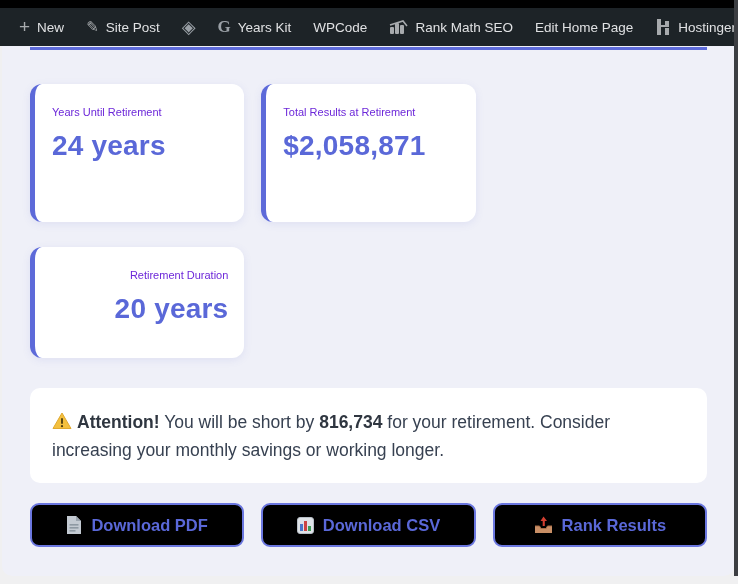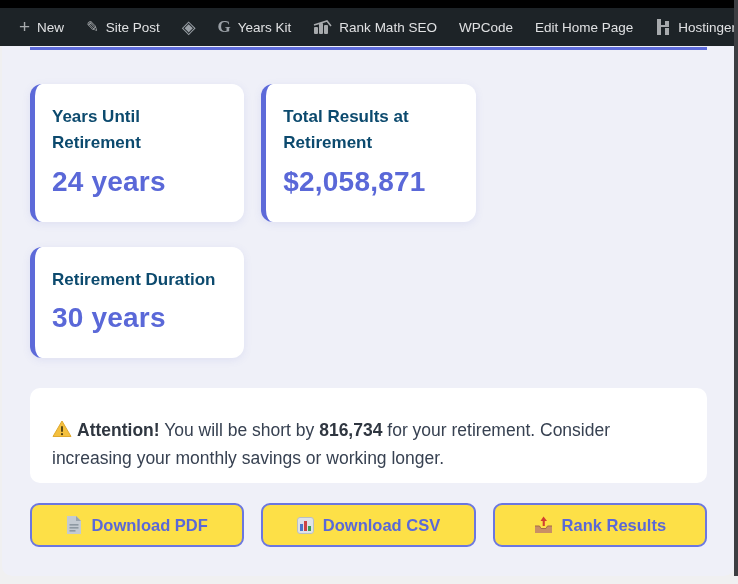--- a/index.html
+++ b/index.html
@@ -51,44 +51,44 @@
     margin-top: 34px;
   }
   .card {
     background: #fff;
     border-left: 5px solid #5d6ad9;
     border-radius: 12px;
     box-shadow: 0 2px 8px rgba(80, 90, 200, 0.10);
     padding: 20px 16px 16px 17px;
     height: 138px;
   }
-  .card.single { width: calc((100% - 34px) / 3); height: 111px; margin-top: 25px; }
+  .card.single { width: calc((100% - 34px) / 3); height: 111px; margin-top: 25px; text-align: right; }
   .card-label {
-    color: #0c4a6e; font-size: 17px; line-height: 1.55; font-weight: 700;
+    color: #6d28d9; font-size: 11px; line-height: 1.55; font-weight: 400;
   }
   .card-value {
     color: #5a68d8; font-size: 28px; font-weight: 700; margin-top: 9px;
     letter-spacing: 0.2px;
   }
   
   .alert {
     margin-top: 30px;
     background: #fff; border-radius: 10px;
-    padding: 28px 22px; height: 95px;
+    padding: 20px 22px; height: 95px;
     font-size: 17.5px; color: #374151; line-height: 1.62;
   }
   .alert b { font-weight: 700; color: #2f3640; }
   .warn-svg { vertical-align: -2px; margin-right: 5px; }
   
   .btn-row {
     display: grid; grid-template-columns: repeat(3, 1fr); gap: 17px;
     margin-top: 20px;
   }
   .btn {
-    height: 44px; background: #fde047;
+    height: 44px; background: #000000;
     border: 2px solid #6b77e0; border-radius: 9px;
     display: flex; align-items: center; justify-content: center; gap: 9px;
     color: #5a68d8; font-family: "Liberation Sans", sans-serif;
     font-size: 16.5px; font-weight: 700; cursor: pointer;
   }
   .btn svg { display: block; }
 </style>
 </head>
 <body>
 
@@ -102,36 +102,36 @@
   <div class="ab-item">
     <span class="ab-ic ab-pencil">✎</span>
     <span>Site Post</span>
   </div>
   <div class="ab-item">
     <span class="ab-ic ab-diamond">◈</span>
   </div>
   <div class="ab-item">
     <span class="ab-ic ab-g">G</span>
     <span>Years Kit</span>
+  </div>
+  <div class="ab-item">
+    <span>WPCode</span>
   </div>
   <div class="ab-item">
     <span class="ab-ic">
       <svg width="19" height="14" viewBox="0 0 19 14">
         <rect x="1" y="7" width="4" height="7" rx="1" fill="#a7aaad"></rect>
         <rect x="6" y="3" width="4" height="11" rx="1" fill="#a7aaad"></rect>
         <rect x="11" y="5" width="4" height="9" rx="1" fill="#a7aaad"></rect>
         <path d="M1 5 L14 1 L18 6" stroke="#a7aaad" stroke-width="1.6" fill="none"></path>
       </svg>
     </span>
     <span>Rank Math SEO</span>
   </div>
   <div class="ab-item">
-    <span>WPCode</span>
-  </div>
-  <div class="ab-item">
     <span>Edit Home Page</span>
   </div>
   <div class="ab-item">
     <span class="ab-ic">
       <svg width="16" height="16" viewBox="0 0 16 16">
         <path d="M2 0 h4 v6 h4 V2 h4 v6 h-8 v8 H2 Z" fill="#a7aaad"></path>
         <path d="M10 9 h4 v7 h-4 Z" fill="#a7aaad"></path>
       </svg>
     </span>
     <span>Hostinger</span>
@@ -149,21 +149,21 @@
         <div class="card-value">24 years</div>
       </div>
       <div class="card">
         <div class="card-label">Total Results at Retirement</div>
         <div class="card-value">$2,058,871</div>
       </div>
     </div>
 
     <div class="card single">
       <div class="card-label">Retirement Duration</div>
-      <div class="card-value">30 years</div>
+      <div class="card-value">20 years</div>
     </div>
 
     <div class="alert">
       <svg class="warn-svg" width="20" height="18" viewBox="0 0 20 18">
         <path d="M10 1 L19 16.5 H1 Z" fill="#f4c03e" stroke="#e0a92f" stroke-width="1" stroke-linejoin="round"></path>
         <rect x="9.1" y="6" width="1.8" height="6" rx="0.9" fill="#4a3b10"></rect>
         <circle cx="10" cy="14.2" r="1.1" fill="#4a3b10"></circle>
       </svg><b>Attention!</b><span> You will be short by </span><b>816,734</b><span> for your retirement. Consider increasing your monthly savings or working longer.</span>
     </div>
 

